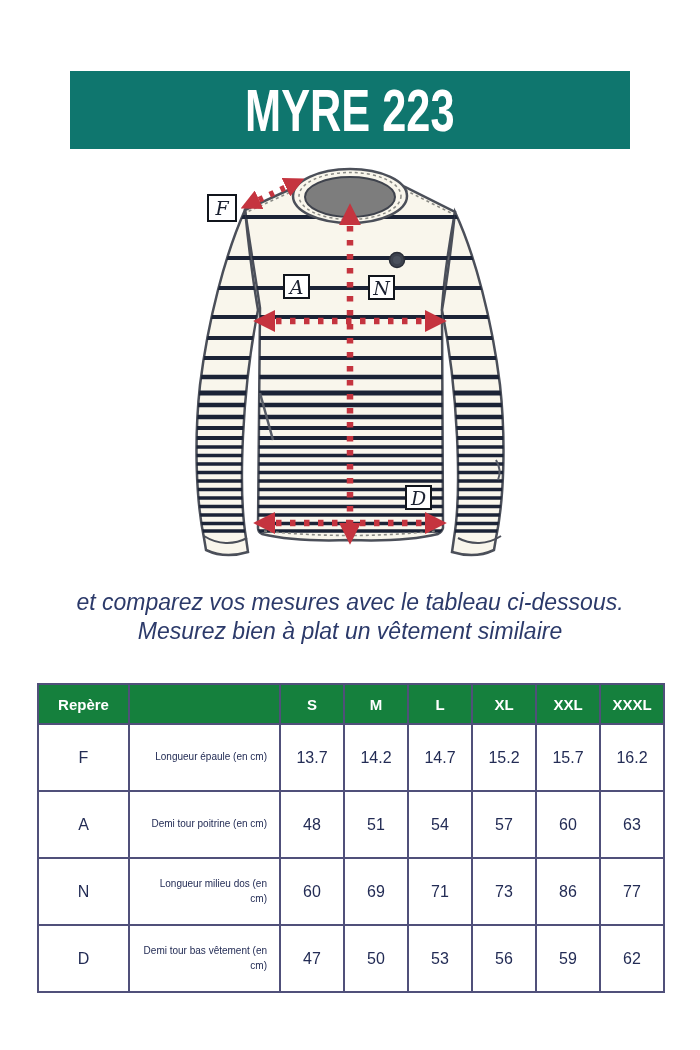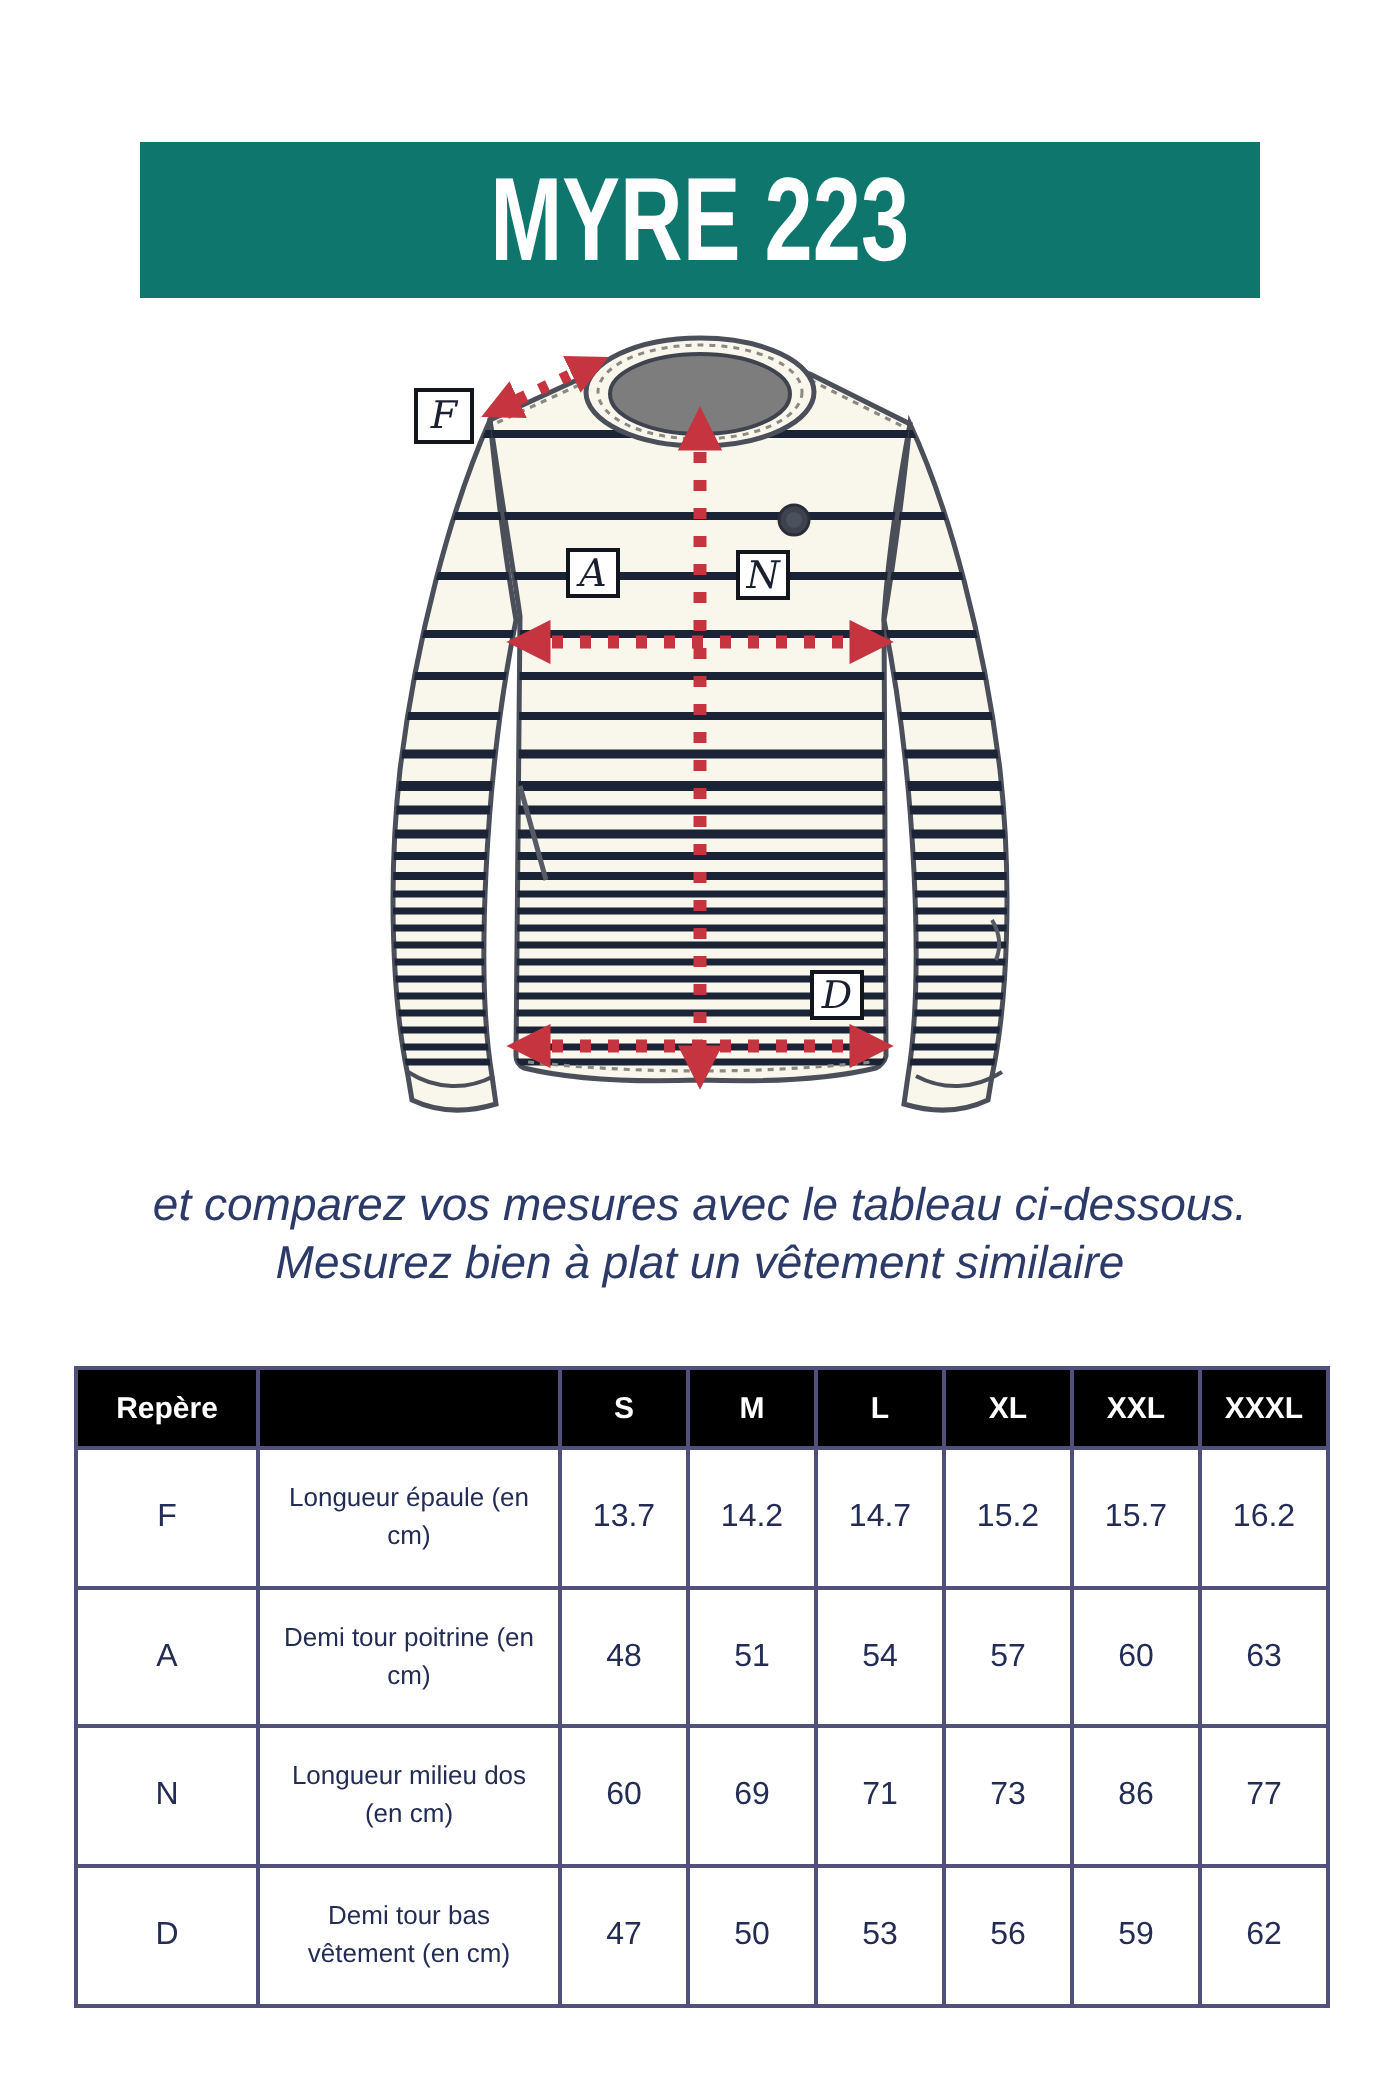--- a/index.html
+++ b/index.html
@@ -58,38 +58,38 @@
     position: absolute; left: 37px; top: 683px;
     width: 626px;
     border-collapse: collapse;
     table-layout: fixed;
   }
   table.size-table th, table.size-table td {
     border: 2px solid #50507a;
     box-sizing: border-box;
   }
   table.size-table th {
-    background: #000000;
+    background: #15803d;
     color: #ffffff;
     font-size: 15px;
     font-weight: bold;
     height: 40px;
     text-align: center;
   }
   table.size-table td {
     background: #ffffff;
     color: #232c55;
     font-size: 16px;
     height: 67px;
     text-align: center;
     vertical-align: middle;
   }
   table.size-table td.desc {
-    text-align: center;
-    font-size: 13px;
+    text-align: right;
+    font-size: 10px;
     line-height: 1.45;
     padding: 15px 12px;
   }
 </style>
 </head>
 <body>
 
 <div class="banner">
   <div class="banner-title">MYRE 223</div>
 </div>

